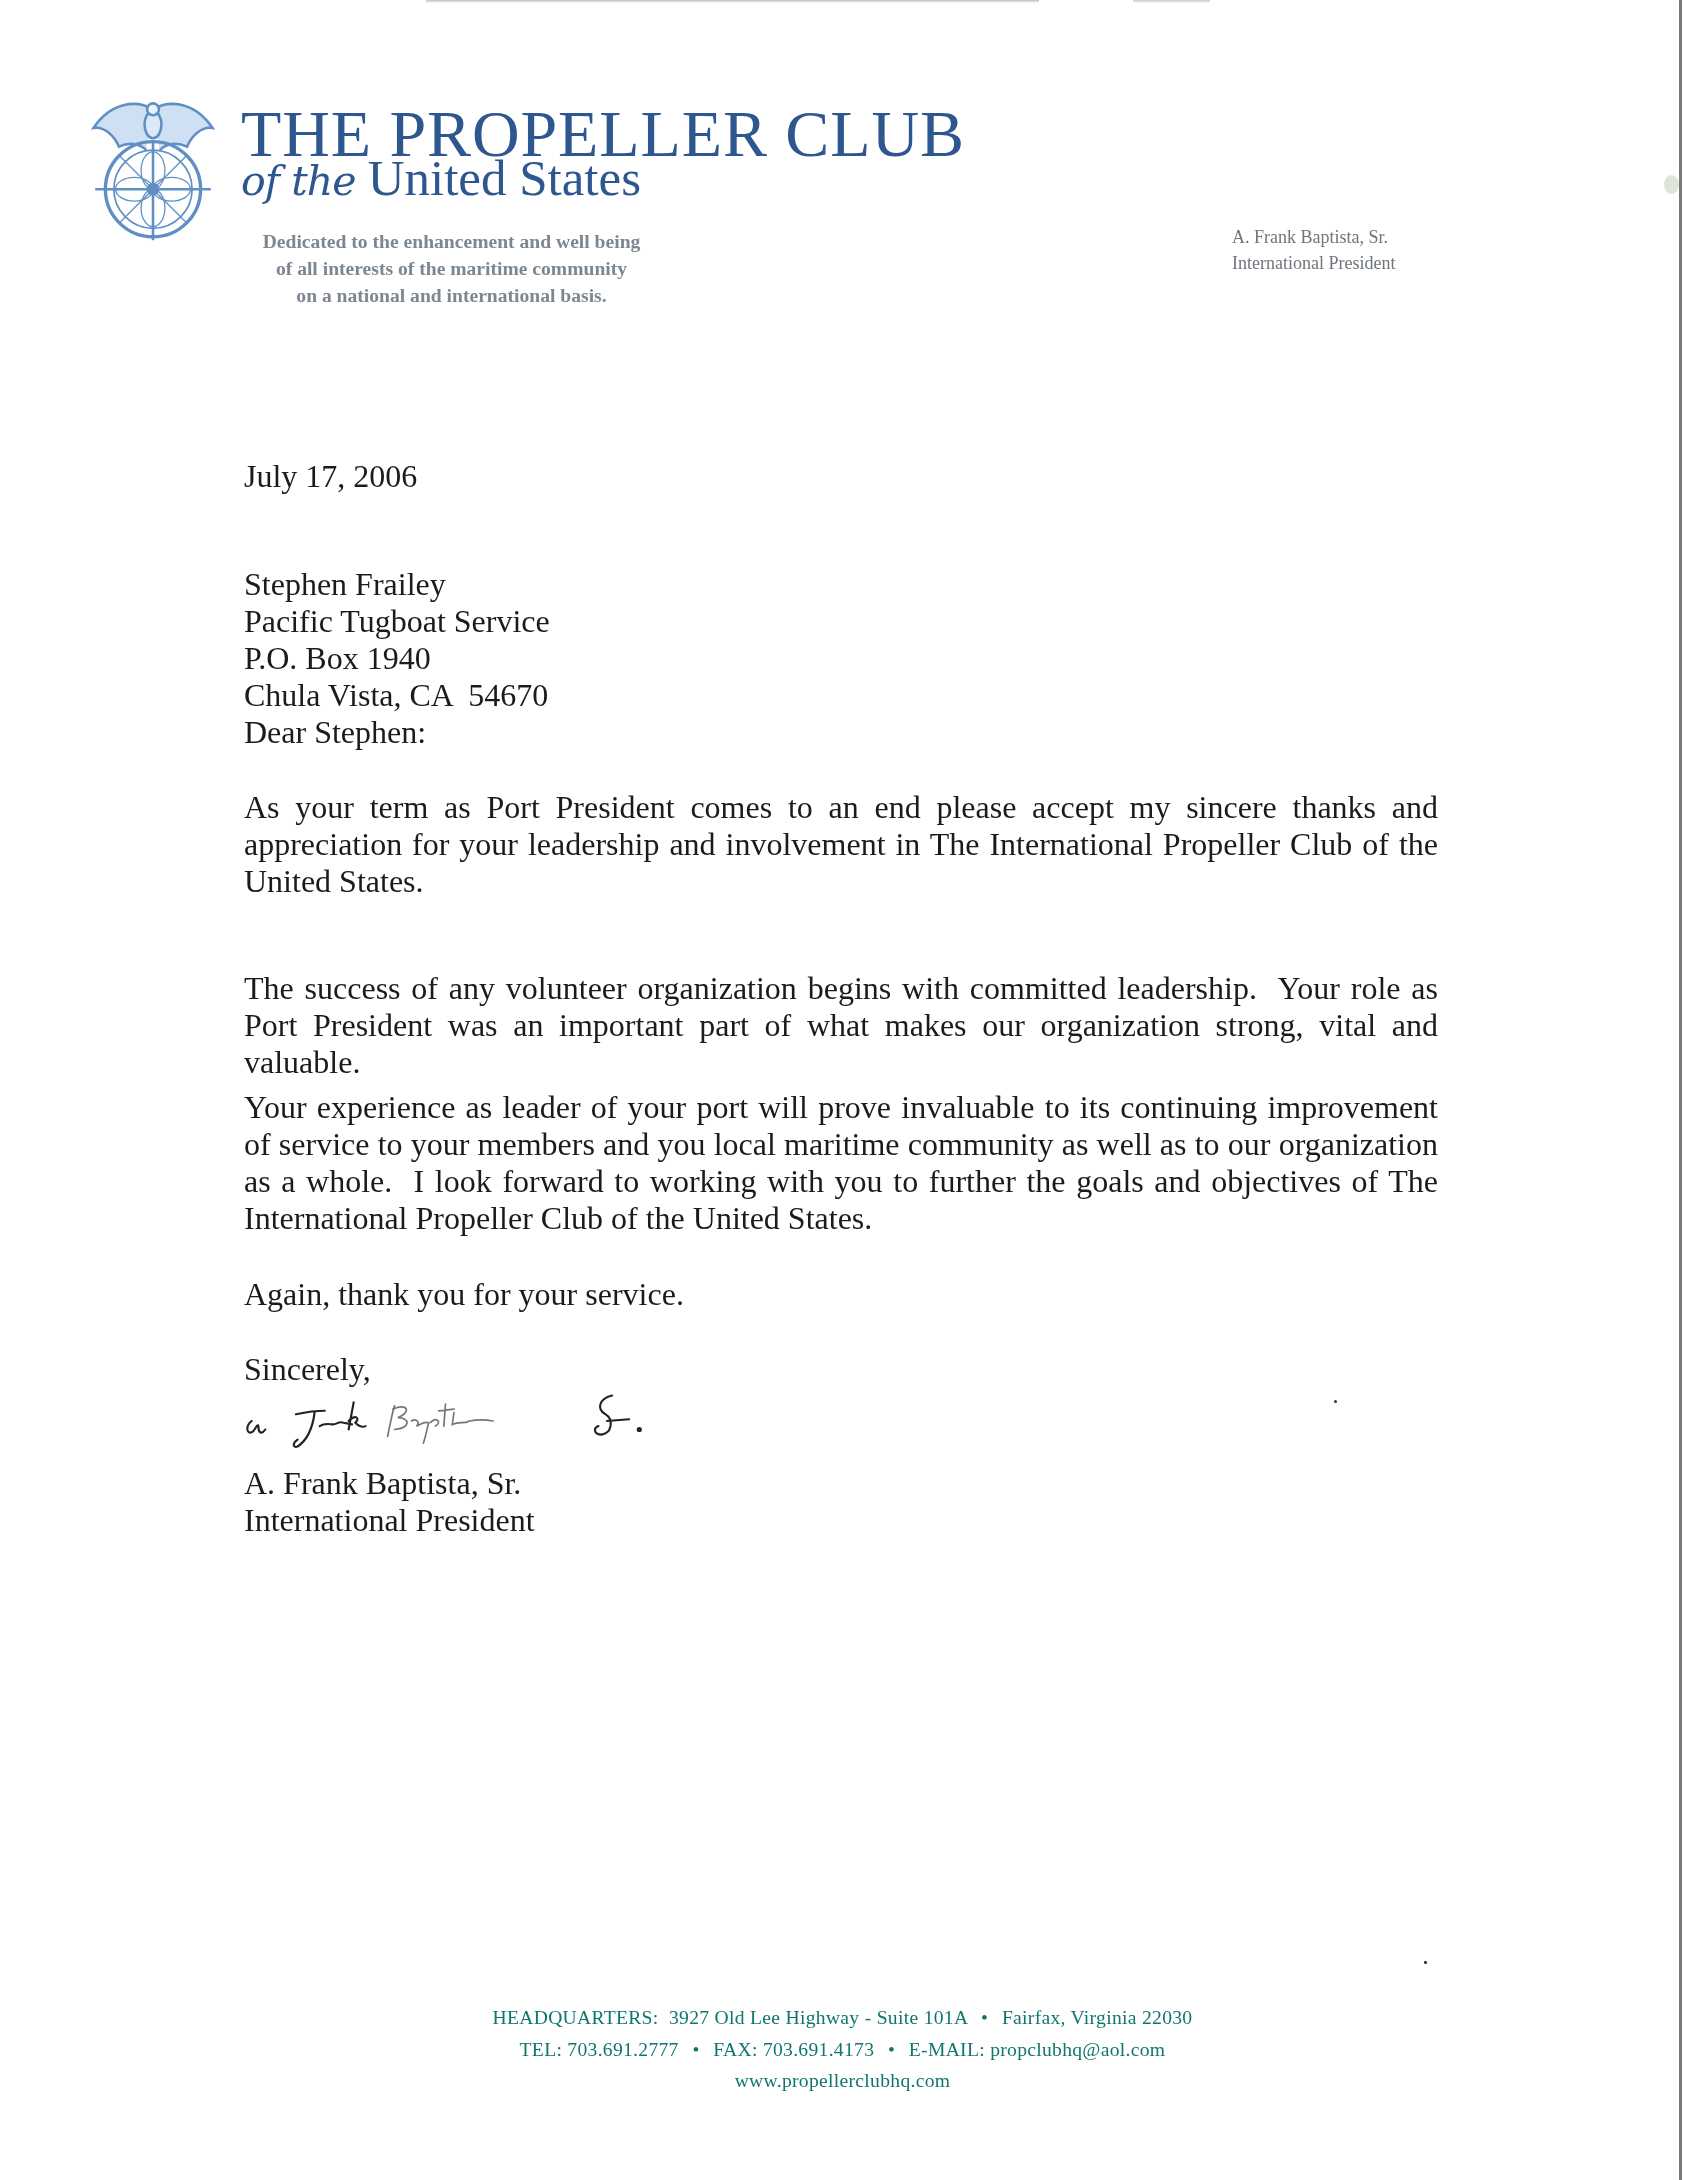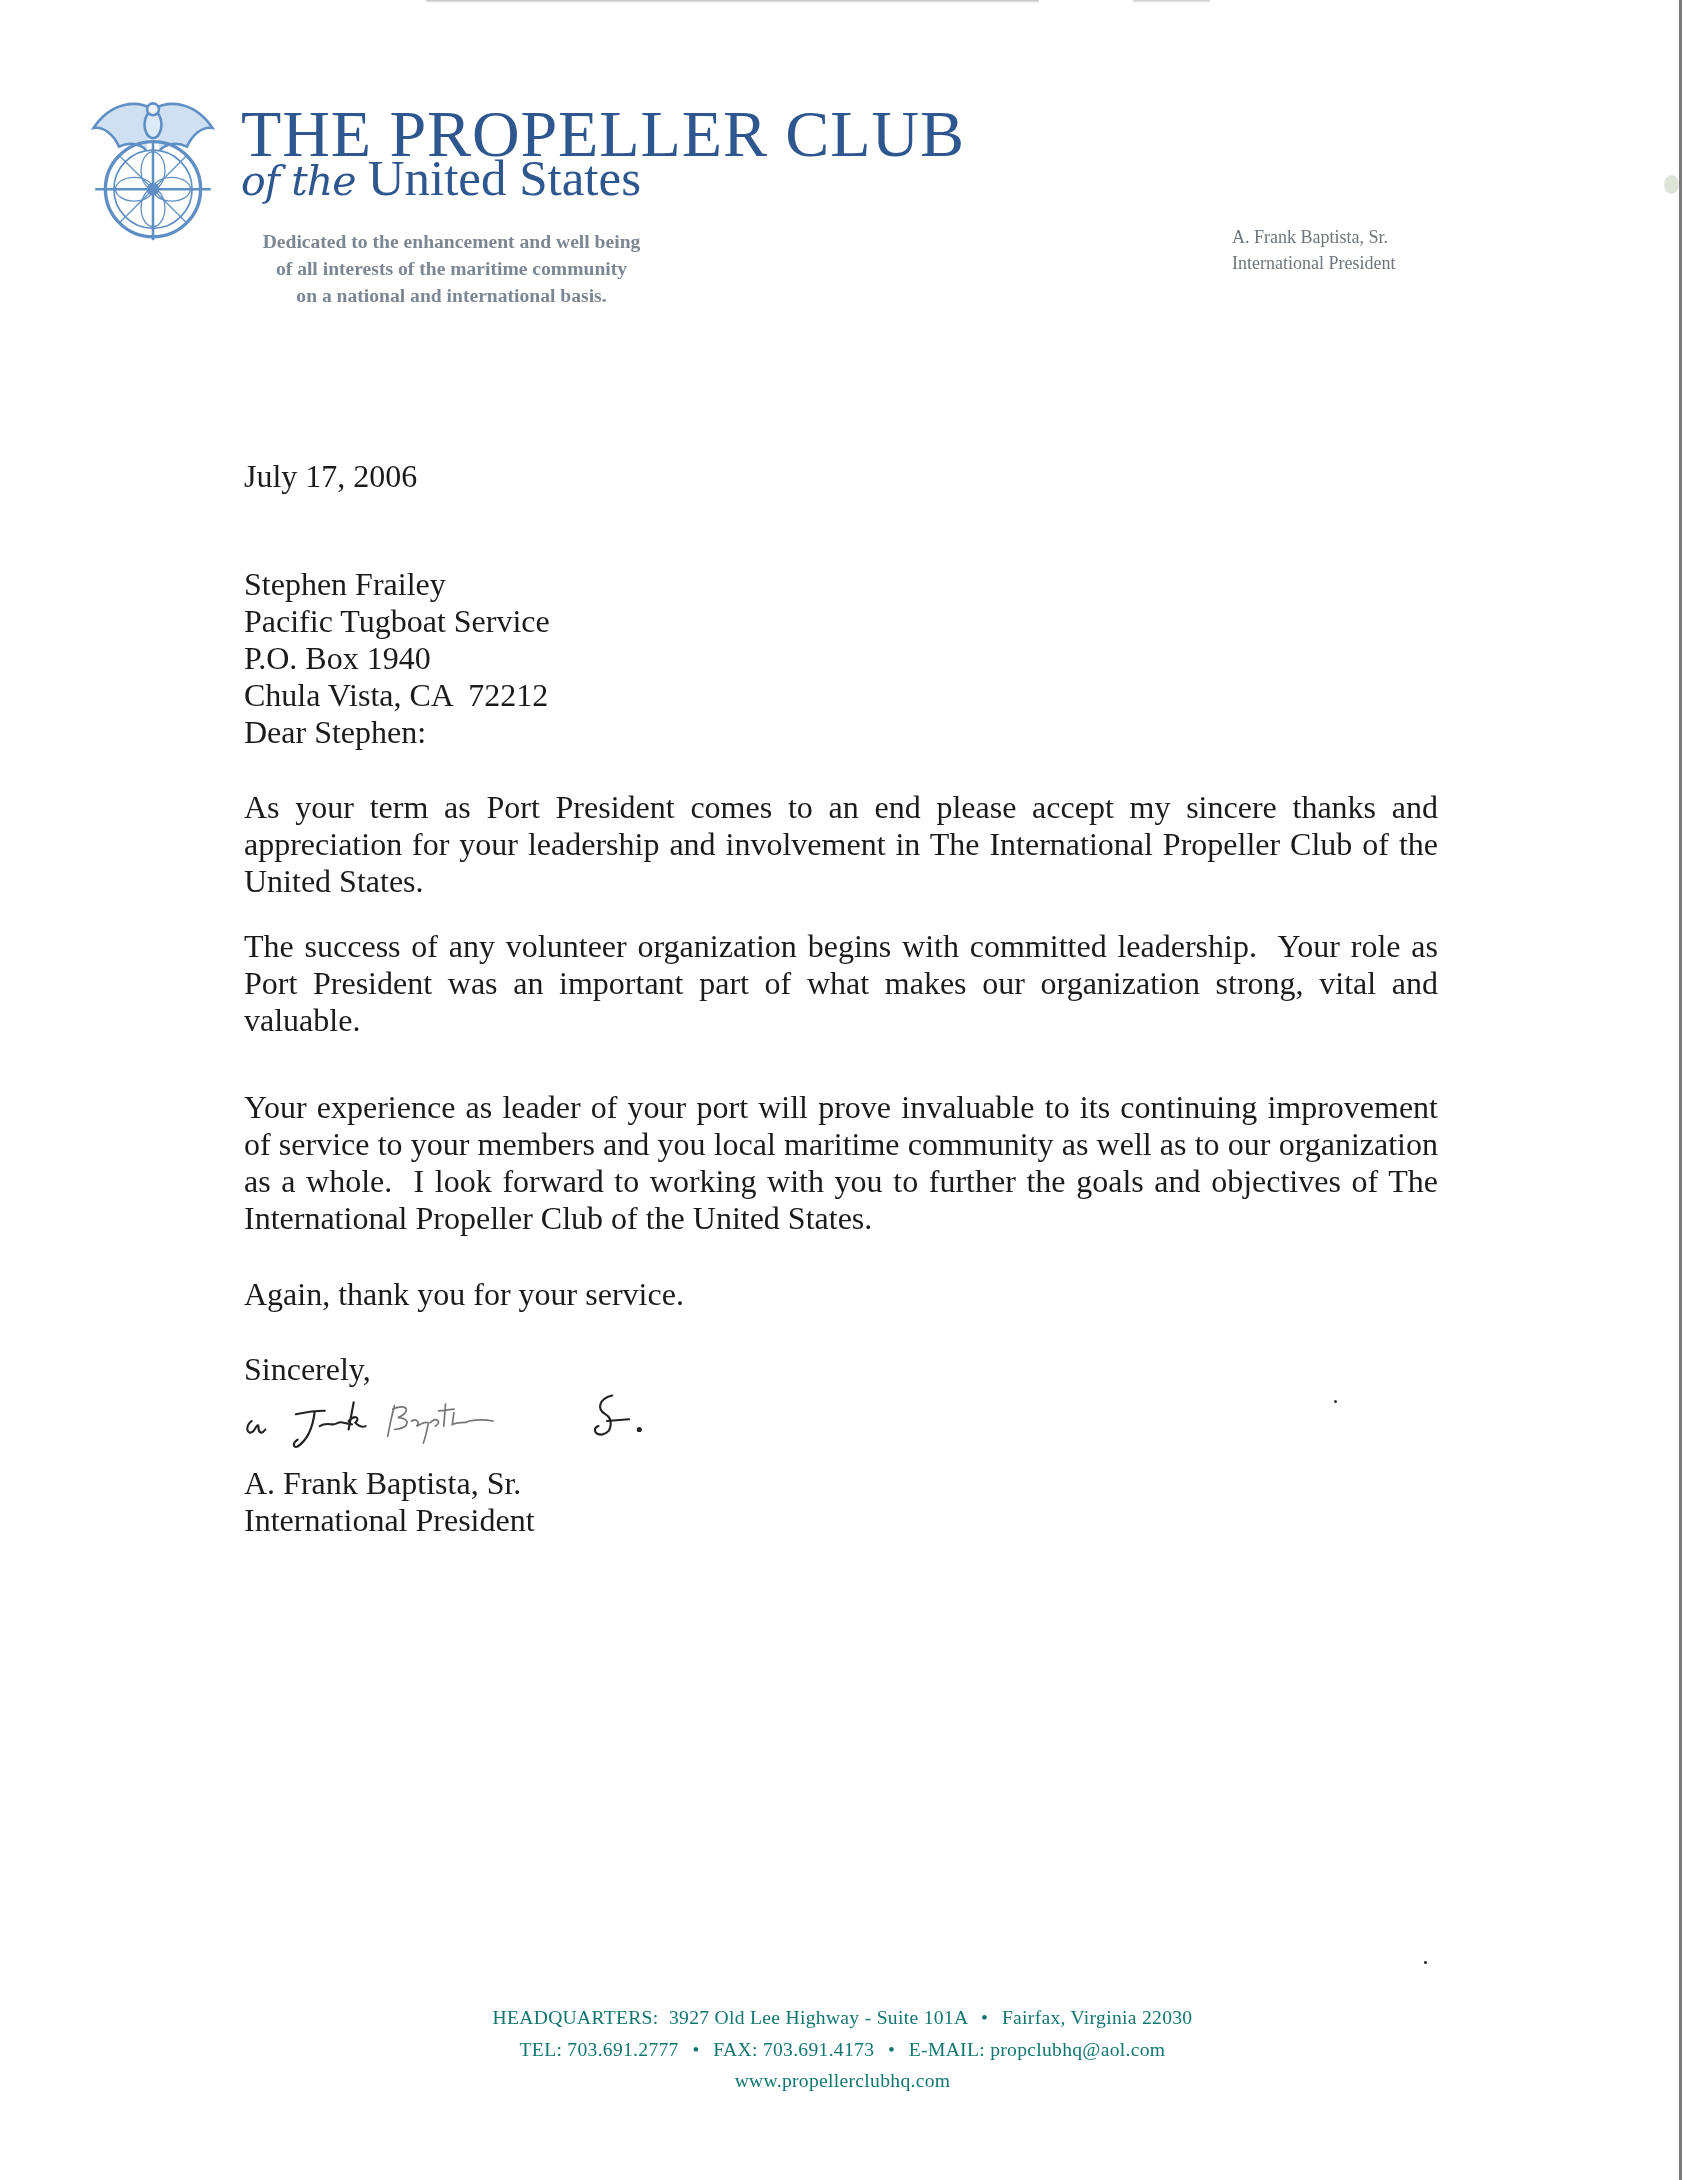--- a/index.html
+++ b/index.html
@@ -20,21 +20,21 @@
     .tagline div { white-space: nowrap; font-weight: bold; }
 
     .header-sign { position: absolute; left: 1232px; top: 224px; color: #6e757c; font-family: "Liberation Serif", serif; font-size: 18px; line-height: 26.4px; }
 
     .letter { position: absolute; left: 244px; color: #1b1b1b; font-family: "Liberation Serif", serif; font-size: 32px; line-height: 37px; }
     .date { top: 458px; }
     .address { top: 566px; }
     .salutation { top: 714px; }
     .para { width: 1194px; text-align: justify; text-align-last: left; }
     .p1 { top: 789px; }
-    .p2 { top: 928px; }
+    .p2 { top: 970px; }
     .p3 { top: 1089px; }
     .p4 { top: 1276px; }
     .closing { top: 1351px; }
     .signature { position: absolute; left: 241px; top: 1387px; width: 443px; height: 68px; }
     .signer { top: 1465px; }
 
     .footer { position: absolute; left: 0; top: 2002px; width: 1685px; text-align: center; color: #0f766e; font-family: "Liberation Serif", serif; font-size: 19.6px; line-height: 31.5px; letter-spacing: 0.3px; }
     .footer .sep { margin: 0 8.5px; }
   </style>
 </head>
@@ -84,21 +84,21 @@
     <div>A. Frank Baptista, Sr.</div>
     <div>International President</div>
   </div>
 
   <div class="letter date">July 17, 2006</div>
 
   <div class="letter address">
     <div>Stephen Frailey</div>
     <div>Pacific Tugboat Service</div>
     <div>P.O. Box 1940</div>
-    <div style="white-space:pre;">Chula Vista, CA  72212</div>
+    <div style="white-space:pre;">Chula Vista, CA  54670</div>
   </div>
 
   <div class="letter salutation">Dear Stephen:</div>
 
   <div class="letter para p1">As your term as Port President comes to an end please accept my sincere thanks and appreciation for your leadership and involvement in The International Propeller Club of the United States.</div>
   <div class="letter para p2" style="white-space:pre-wrap;">The success of any volunteer organization begins with committed leadership.  Your role as Port President was an important part of what makes our organization strong, vital and valuable.</div>
   <div class="letter para p3" style="white-space:pre-wrap;">Your experience as leader of your port will prove invaluable to its continuing improvement of service to your members and you local maritime community as well as to our organization as a whole.  I look forward to working with you to further the goals and objectives of The International Propeller Club of the United States.</div>
   <div class="letter p4">Again, thank you for your service.</div>
 
   <div class="letter closing">Sincerely,</div>

